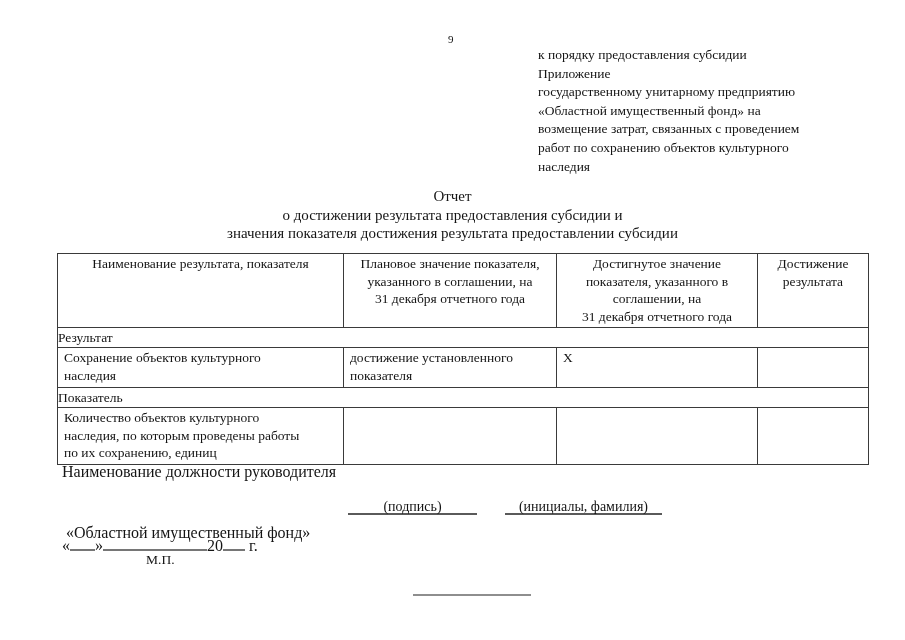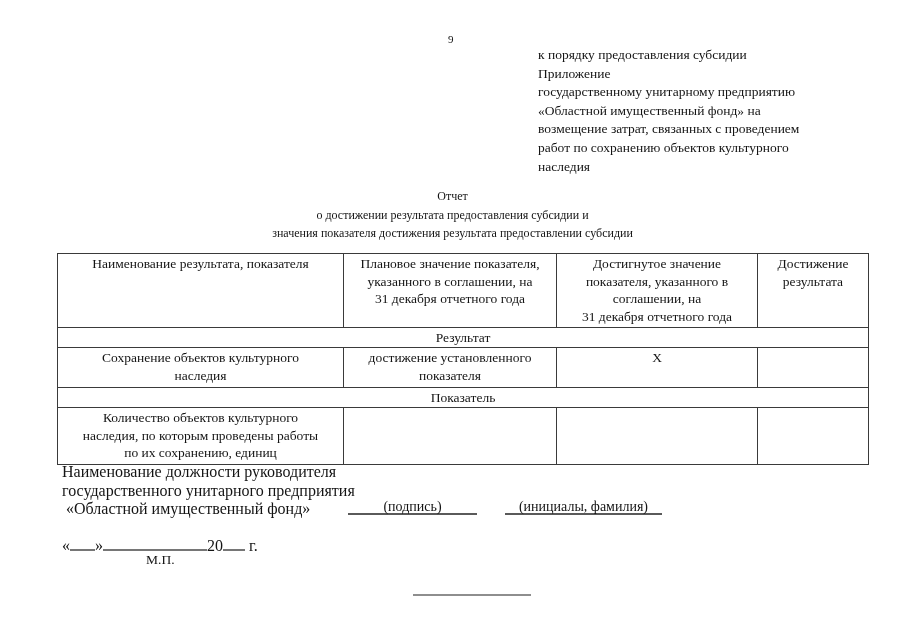--- a/index.html
+++ b/index.html
@@ -29,21 +29,21 @@
     width: 340px;
     font-size: 13.5px;
     line-height: 18.6px;
   }
   .title-block {
     position: absolute;
     left: 0;
     top: 187px;
     width: 905px;
     text-align: center;
-    font-size: 12px;
+    font-size: 15px;
     line-height: 18.5px;
   }
   table.report-table {
     position: absolute;
     left: 57px;
     top: 253px;
     width: 811px;
     border-collapse: collapse;
     table-layout: fixed;
     font-size: 13.5px;
@@ -53,33 +53,33 @@
     border: 1px solid #3a3a3a;
     padding: 1px 6px 2px 6px;
     line-height: 17.5px;
     white-space: pre-line;
     font-weight: normal;
     overflow: hidden;
   }
   tr.head-row { height: 72px; }
   tr.head-row th { vertical-align: top; text-align: center; }
   tr.section-row { height: 20px; }
-  tr.section-row td { text-align: center; padding: 0; line-height: 19px; }
+  tr.section-row td { padding: 0; line-height: 19px; }
   tr.data-row-1 { height: 40px; }
   tr.data-row-2 { height: 53px; }
-  td.cell-left { text-align: center; vertical-align: top; }
-  td.cell-center { text-align: center; vertical-align: top; }
+  td.cell-left { text-align: left; vertical-align: top; }
+  td.cell-center { text-align: left; vertical-align: top; }
   .signer-block {
     position: absolute;
     left: 62px;
     top: 463px;
     font-size: 16px;
     line-height: 18.5px;
   }
-  .signer-block .indent { padding-left: 4px; }
+  .signer-block .indent { padding-left: 4px; margin-top: 42px; }
   .sig-line {
     position: absolute;
     border-bottom: 2px solid #5a5a5a;
     height: 0;
   }
   .sig-line-1 { left: 348px; top: 513px; width: 129px; }
   .sig-line-2 { left: 505px; top: 513px; width: 157px; }
   .sig-label {
     position: absolute;
     text-align: center;
@@ -184,21 +184,20 @@
 по их сохранению, единиц</td>
         <td class="cell-center"></td>
         <td class="cell-center"></td>
         <td class="cell-center"></td>
       </tr>
     </tbody>
   </table>
 
   <div class="signer-block">
     <div>Наименование должности руководителя</div>
-    <div>государственного унитарного предприятия</div>
     <div class="indent">«Областной имущественный фонд»</div>
   </div>
 
   <div class="sig-line sig-line-1"></div>
   <div class="sig-label sig-label-1">(подпись)</div>
 
   <div class="sig-line sig-line-2"></div>
   <div class="sig-label sig-label-2">(инициалы, фамилия)</div>
 
   <div class="date-row"><span>«</span><span class="u u-day"></span><span>»</span><span class="u u-month"></span><span>20</span><span class="u u-year"></span><span> г.</span></div>

